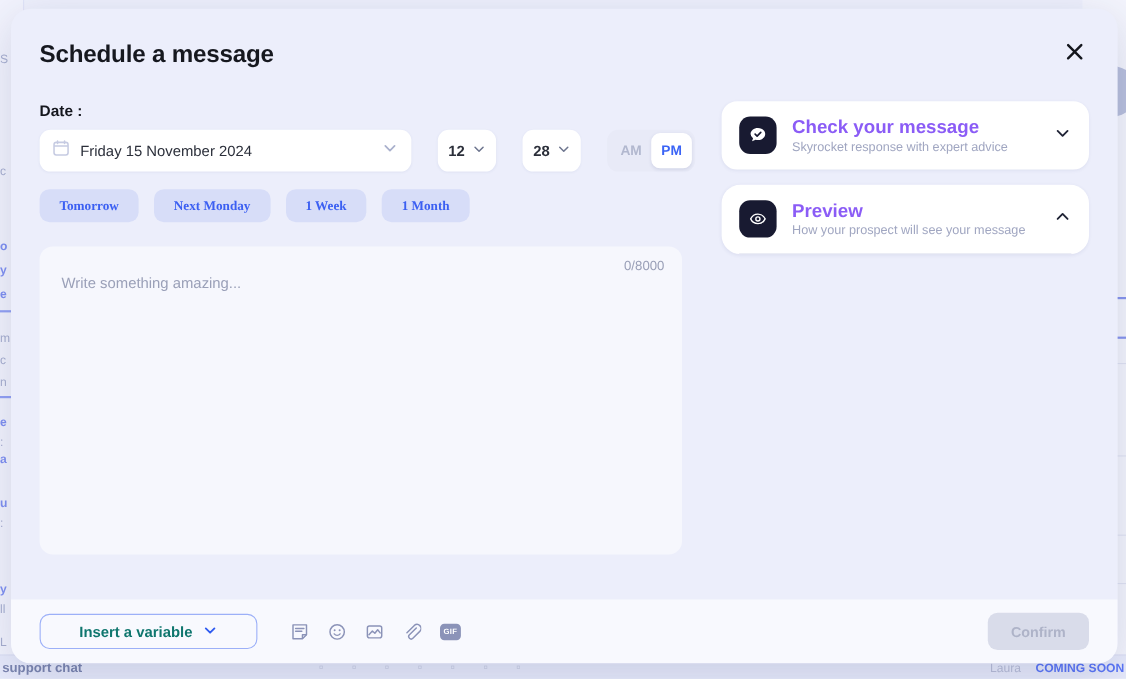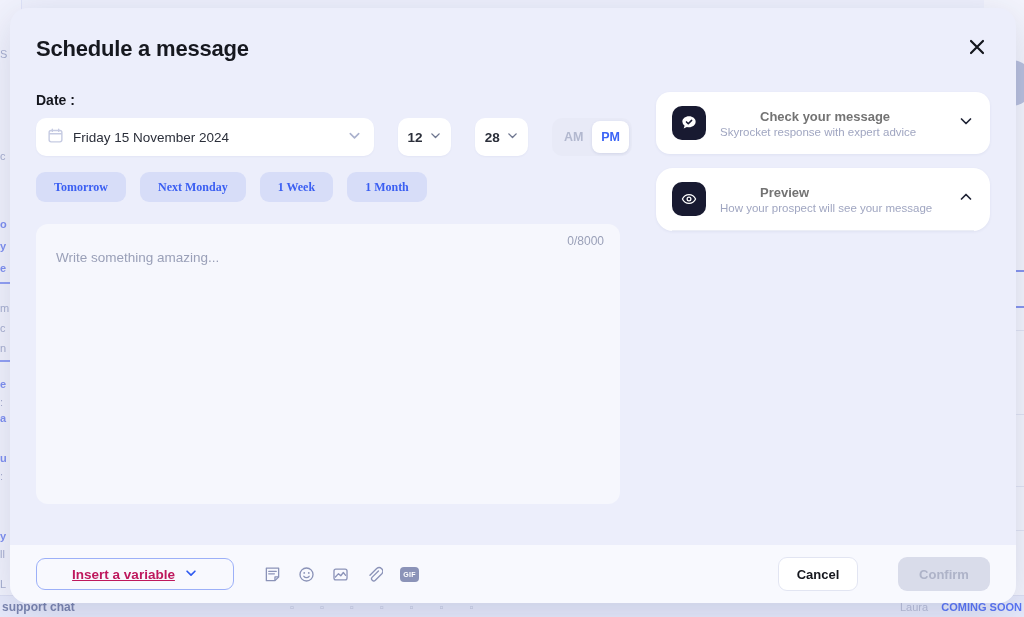--- a/index.html
+++ b/index.html
@@ -188,21 +188,21 @@
     display: flex; align-items: center; gap: 14px;
     padding: 14px 16px; cursor: pointer;
   }
   .card-icon {
     flex: 0 0 auto;
     width: 34px; height: 34px; border-radius: 10px;
     background: #181a31;
     display: flex; align-items: center; justify-content: center;
   }
   .card-texts { flex: 1; min-width: 0; }
-  .card-title { font-size: 13px; font-weight: 700; color: #737373; margin-left: 40px; }
+  .card-title { font-size: 17px; font-weight: 700; color: #8b5cf6; }
   .card-sub { font-size: 11.5px; color: #a0a6c1; margin-top: 2px; }
   .card-chev { flex: 0 0 auto; }
 
   .card-divider {
     height: 1px; background: #ebedf5; margin: 0 16px;
   }
   .preview-body { padding: 12px 16px 22px 16px; }
   .contact-row { display: flex; align-items: center; gap: 12px; }
   .avatar {
     position: relative;
@@ -243,24 +243,23 @@
     height: 58px;
     background: #f8f9fe;
     display: flex; align-items: center;
     padding: 0 26px;
     gap: 22px;
   }
   .insert-var {
     width: 198px; height: 32px;
     border: 1.5px solid #9cb0f8; border-radius: 9px;
     background: transparent;
-    color: #be185d; font-size: 13.5px; font-weight: 700;
+    color: #0f766e; font-size: 13.5px; font-weight: 700;
     display: flex; align-items: center; justify-content: center; gap: 9px;
     cursor: pointer;
-    text-decoration: underline;
   }
   .tool-icons { display: flex; align-items: center; gap: 17px; margin-left: 8px; }
   .tool-icon { cursor: pointer; display: flex; align-items: center; }
   .gif-badge {
     width: 19px; height: 15px; border-radius: 4px;
     background: #8b93b8; color: #fff;
     font-size: 7px; font-weight: 700;
     display: flex; align-items: center; justify-content: center;
     letter-spacing: .3px; cursor: pointer;
   }
@@ -506,18 +505,17 @@
           <path d="M13.2 5.2 L6.6 11.8a2.3 2.3 0 0 0 3.3 3.3l6.9-6.9a3.9 3.9 0 0 0-5.5-5.5L4.2 9.8a5.5 5.5 0 0 0 0 0" stroke="#8b93b8" stroke-width="1.4" stroke-linecap="round" stroke-linejoin="round"></path>
         </svg>
       </div>
 
       <div class="gif-badge">GIF</div>
 
     </div>
 
     <div class="footer-spacer"></div>
 
-    <div class="btn-cancel">Cancel</div>
 
     <div class="btn-confirm">Confirm</div>
   </div>
 
 </div>
 
 </body></html>

